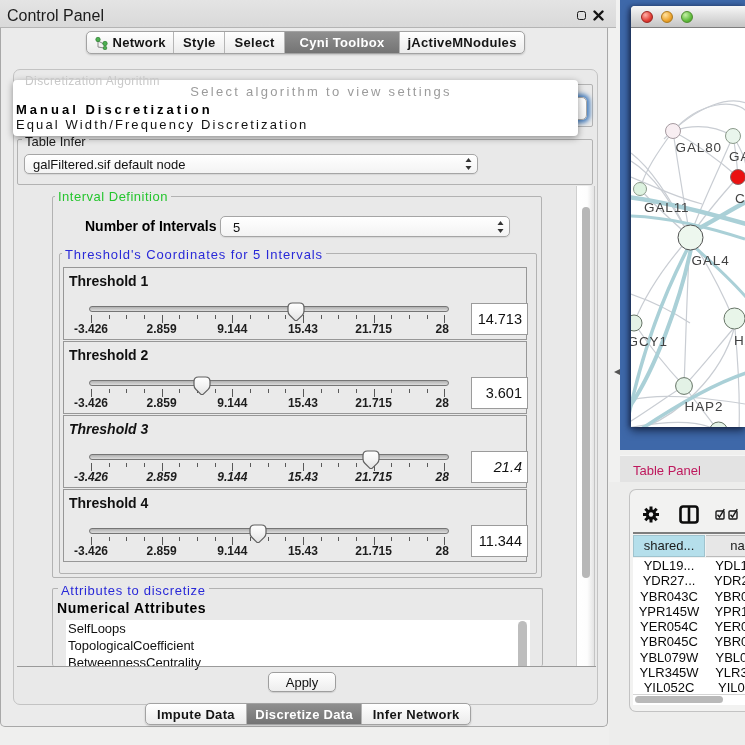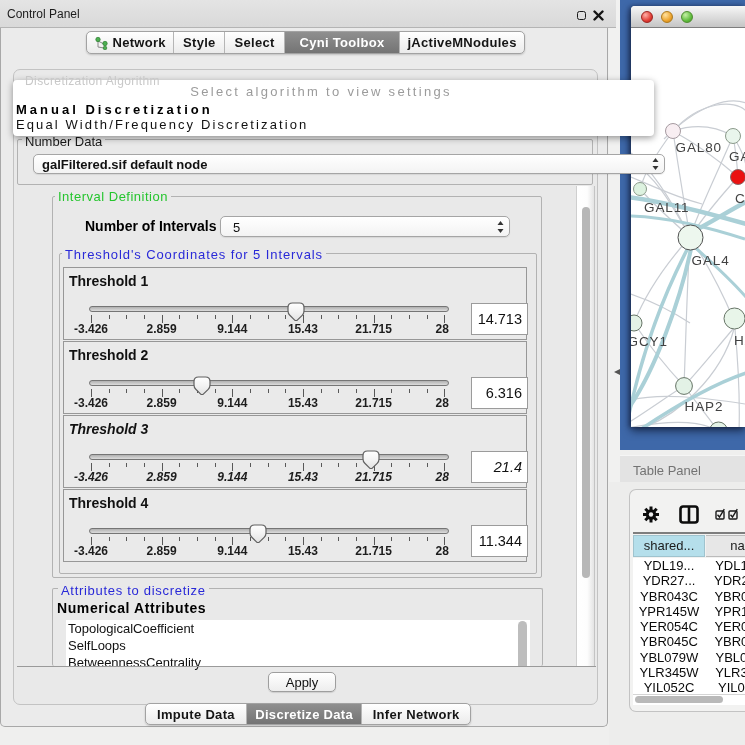--- a/index.html
+++ b/index.html
@@ -1,21 +1,21 @@
 <!DOCTYPE html>
 <html><head><meta charset="utf-8"><style>
 *{margin:0;padding:0;box-sizing:border-box;}
 html,body{width:745px;height:745px;}
 body{font-family:"Liberation Sans",sans-serif;background:#efefee;}
 #root{position:relative;width:745px;height:745px;overflow:hidden;}
 .abs{position:absolute;}
 
 #cpwin{left:0;top:0;width:608px;height:727px;background:#ebebeb;border:1px solid #a8a8a8;border-top:none;border-radius:0 0 5px 5px;}
 #cptitle{left:0;top:0;width:616px;height:28px;background:linear-gradient(#e4e4e4,#d9d9d9);border-bottom:1px solid #b4b4b4;}
-#cptitle span{position:absolute;left:7px;top:7px;font-size:12px;color:#1c1c1c;}
+#cptitle span{position:absolute;left:7px;top:7px;font-size:16px;color:#1c1c1c;}
 #floatbtn{left:577px;top:11px;width:9px;height:9px;border:1.6px solid #1a1a1a;border-radius:2.5px;}
 
 .seg{display:flex;border:1px solid #a2a2a2;border-radius:5px;background:linear-gradient(#ffffff,#ebebeb);box-shadow:0 1px 2px rgba(0,0,0,0.18);overflow:hidden;}
 .seg div{font-size:13px;font-weight:600;letter-spacing:0.3px;color:#151515;display:flex;align-items:center;justify-content:center;border-right:1px solid #b5b5b5;}
 .seg div:last-child{border-right:none;}
 .seg div.sel{background:linear-gradient(#8f8f8f,#747474);color:#fff;}
 #toptabs{left:86px;top:31px;width:439px;height:23px;}
 #bottabs{left:145px;top:703px;width:326px;height:22px;}
 
 #inner{left:13px;top:69px;width:585px;height:636px;background:#e9e9e9;border:1px solid #c3c3c3;border-radius:7px;}
@@ -37,35 +37,35 @@
 
 #vsb{left:576px;top:186px;width:19px;height:481px;background:linear-gradient(to right,#ffffff,#fdfdfd 60%,#e4e4e4);border-left:1px solid #cfcfcf;border-right:1px solid #c4c4c4;}
 #vsbthumb{left:582px;top:207px;width:8px;height:371px;border-radius:4px;background:#b7b7b7;}
 
 #attrlist{left:66px;top:620px;width:464px;height:46px;background:#fff;font-size:13px;color:#111;}
 #attrlist div{padding-left:2px;height:17px;line-height:17px;}
 #listsb{left:518px;top:621px;width:9px;height:46px;background:#bdbdbd;border-radius:4.5px 4.5px 0 0;}
 
 #applybtn{left:268px;top:672px;width:68px;height:20px;background:linear-gradient(#ffffff,#ededed);border:1px solid #9e9e9e;border-radius:5px;font-size:13px;color:#111;text-align:center;line-height:19px;box-shadow:0 1px 1px rgba(0,0,0,0.12);}
 
-#popup{left:13px;top:80px;width:641px;height:56px;background:#fff;border-radius:4px;box-shadow:0 2px 7px rgba(0,0,0,0.4);z-index:20;padding-left:26px;}
+#popup{left:13px;top:80px;width:565px;height:56px;background:#fff;border-radius:4px;box-shadow:0 2px 7px rgba(0,0,0,0.4);z-index:20;padding-left:26px;}
 #popup .it1{position:absolute;left:50px;top:4px;width:516px;text-align:center;font-size:13px;color:#9b9b9b;letter-spacing:2.3px;}
 #popup .it2{position:absolute;left:3px;top:22px;font-size:13px;font-weight:700;color:#000;letter-spacing:3px;}
 #popup .it3{position:absolute;left:3px;top:36.5px;font-size:13px;color:#111;letter-spacing:2.1px;}
 #ghost{left:25px;top:73.5px;font-size:12px;letter-spacing:0.4px;color:#c8c8c8;z-index:21;}
 
 #gapcol{left:609px;top:0;width:11px;height:745px;background:#f1f1f0;}
 #blueframe{left:620px;top:0;width:125px;height:450px;background:#3e68a9;}
 #netwin{left:631px;top:6px;width:114px;height:421px;background:#fff;border-radius:4px 0 0 0;box-shadow:-2px 0 4px rgba(10,15,40,0.45),0 4px 9px rgba(5,8,25,0.6);}
 #nettitle{left:0;top:0;width:114px;height:22px;background:linear-gradient(#f7f7f7,#c5c5c5);border-bottom:1px solid #7e7e7e;border-radius:4px 0 0 0;}
 .tl{position:absolute;top:5px;width:12px;height:12px;border-radius:50%;}
 #netcanvas{left:0;top:23px;width:114px;height:398px;overflow:hidden;background:#fff;}
 
 #tptitle{left:620px;top:455px;width:125px;height:27px;background:#e3e3e3;border-top:1px solid #f5f5f5;}
-#tptitle span{position:absolute;left:13px;top:7px;font-size:13px;color:#737373;}
+#tptitle span{position:absolute;left:13px;top:7px;font-size:13px;color:#be185d;}
 #tpbg{left:609px;top:482px;width:136px;height:263px;background:#ededec;}
 #tpanel{left:629px;top:489px;width:116px;height:223px;background:#f2f2f1;border:1px solid #c3c3c3;border-radius:7px 0 0 7px;border-right:none;}
 #thead1{left:633px;top:535px;width:72px;height:22px;background:#b5dfeb;border:1px solid #9fc3ce;font-size:13px;color:#1a1a1a;text-align:center;line-height:20px;}
 #thead2{left:706px;top:535px;width:72px;height:22px;background:#e7e7e7;border:1px solid #bbb;border-left:none;font-size:13px;color:#1a1a1a;line-height:20px;text-align:center;padding-right:8px;}
 #tbody{left:633px;top:558px;width:150px;height:136px;background:#fff;font-size:13px;color:#0a0a0a;overflow:hidden;}
 .trow{height:15.3px;line-height:15.3px;white-space:nowrap;}
 .c1{display:inline-block;width:72px;text-align:center;}
 .c2{display:inline-block;width:72px;text-align:center;padding-right:12px;}
 #hsb{left:633px;top:694px;width:112px;height:11px;background:#fff;border-top:1px solid #d5d5d5;}
 #hsbthumb{left:635px;top:696px;width:88px;height:7px;border-radius:3.5px;background:#b9b9b9;}
@@ -230,22 +230,22 @@
 <div class="group" style="left:17px;top:84px;width:576px;height:43px;"></div>
 <div class="combo" style="left:26px;top:97px;width:561px;height:23px;box-shadow:0 0 4px 3px rgba(70,125,190,0.95);"></div>
 <div class="abs" id="popup">
   <div class="it1">Select algorithm to view settings</div>
   <div class="it2">Manual Discretization</div>
   <div class="it3">Equal Width/Frequency Discretization</div>
 </div>
 <div class="abs" id="ghost">Discretization Algorithm</div>
 
 <div class="group" style="left:17px;top:139px;width:576px;height:46px;"></div>
-<div class="gtitle" style="left:22px;top:134px;color:#1a1a1a;">Number Data</div>
-<div class="combo" style="left:33px;top:154px;width:632px;height:20px;font-weight:bold;">
+<div class="gtitle" style="left:22px;top:134px;color:#1a1a1a;">Table Infer</div>
+<div class="combo" style="left:24px;top:154px;width:454px;height:20px;">
       <span style="left:8px;">galFiltered.sif default node</span>
 <svg class="arr" viewBox="0 0 7 12">
         <path d="M3.5,0 L6.5,4 L0.5,4 Z" fill="#333"></path>
         <path d="M3.5,12 L6.5,8 L0.5,8 Z" fill="#333"></path>
       </svg>
     </div>
 
 <div class="group" style="left:52px;top:196px;width:490px;height:382px;"></div>
 <div class="gtitle" style="left:55px;top:189px;color:#25c52e;letter-spacing:0.5px;">Interval Definition</div>
 <div class="abs bold" style="left:85px;top:218px;font-size:14px;">Number of Intervals</div>
@@ -336,21 +336,21 @@
         <svg class="thumb" style="left:128.5px;" width="18" height="19.5" viewBox="0 0 18 19.5">
           <defs>
             <linearGradient id="tg2" x1="0" y1="0" x2="0" y2="1">
               <stop offset="0" stop-color="#ffffff"></stop>
               <stop offset="0.5" stop-color="#f2f2f2"></stop>
               <stop offset="1" stop-color="#e2e2e2"></stop>
             </linearGradient>
           </defs>
           <path d="M1,5.5 Q1,1 5.5,1 L12.5,1 Q17,1 17,5.5 L17,9 Q17,11.5 15.2,13.3 L10.3,18.1 Q9,19.4 7.7,18.1 L2.8,13.3 Q1,11.5 1,9 Z" fill="url(#tg2)" stroke="#616161" stroke-width="1.2"></path>
         </svg>
-        <div class="vbox">6.316</div>
+        <div class="vbox">3.601</div>
       </div>
       <div class="tbox" style="top:415px;font-style:italic;">
         <div class="blab">Threshold 3</div>
         <div class="track"></div>
         <div class="tick" style="left:27.0px;top:47px;height:8px;"></div>
         <div class="tick" style="left:44.7px;top:47px;height:4px;"></div>
         <div class="tick" style="left:62.3px;top:47px;height:4px;"></div>
         <div class="tick" style="left:80.0px;top:47px;height:4px;"></div>
         <div class="tick" style="left:97.6px;top:47px;height:8px;"></div>
         <div class="tick" style="left:115.3px;top:47px;height:4px;"></div>
@@ -431,22 +431,22 @@
       </div>
     </div>
 
 <div class="abs" id="vsb"></div>
 <div class="abs" id="vsbthumb"></div>
 
 <div class="group" style="left:52px;top:588px;width:491px;height:78px;border-bottom:none;"></div>
 <div class="gtitle" style="left:58px;top:583px;color:#2929d8;letter-spacing:0.7px;">Attributes to discretize</div>
 <div class="abs bold" style="left:57px;top:600px;font-size:14px;letter-spacing:0.6px;">Numerical Attributes</div>
 <div class="abs" id="attrlist">
+  <div>SelfLoops</div>
   <div>TopologicalCoefficient</div>
-  <div>SelfLoops</div>
   <div>BetweennessCentrality</div>
 </div>
 <div class="abs" id="listsb"></div>
 <div class="abs" style="left:17px;top:665.5px;width:579px;height:1px;background:#9a9a9a;"></div>
 <div class="abs" id="applybtn">Apply</div>
 <div class="abs seg" id="bottabs">
   <div style="width:104px;">Impute Data</div>
   <div style="width:119px;" class="sel">Discretize Data</div>
   <div style="width:111px;">Infer Network</div>
 </div>

